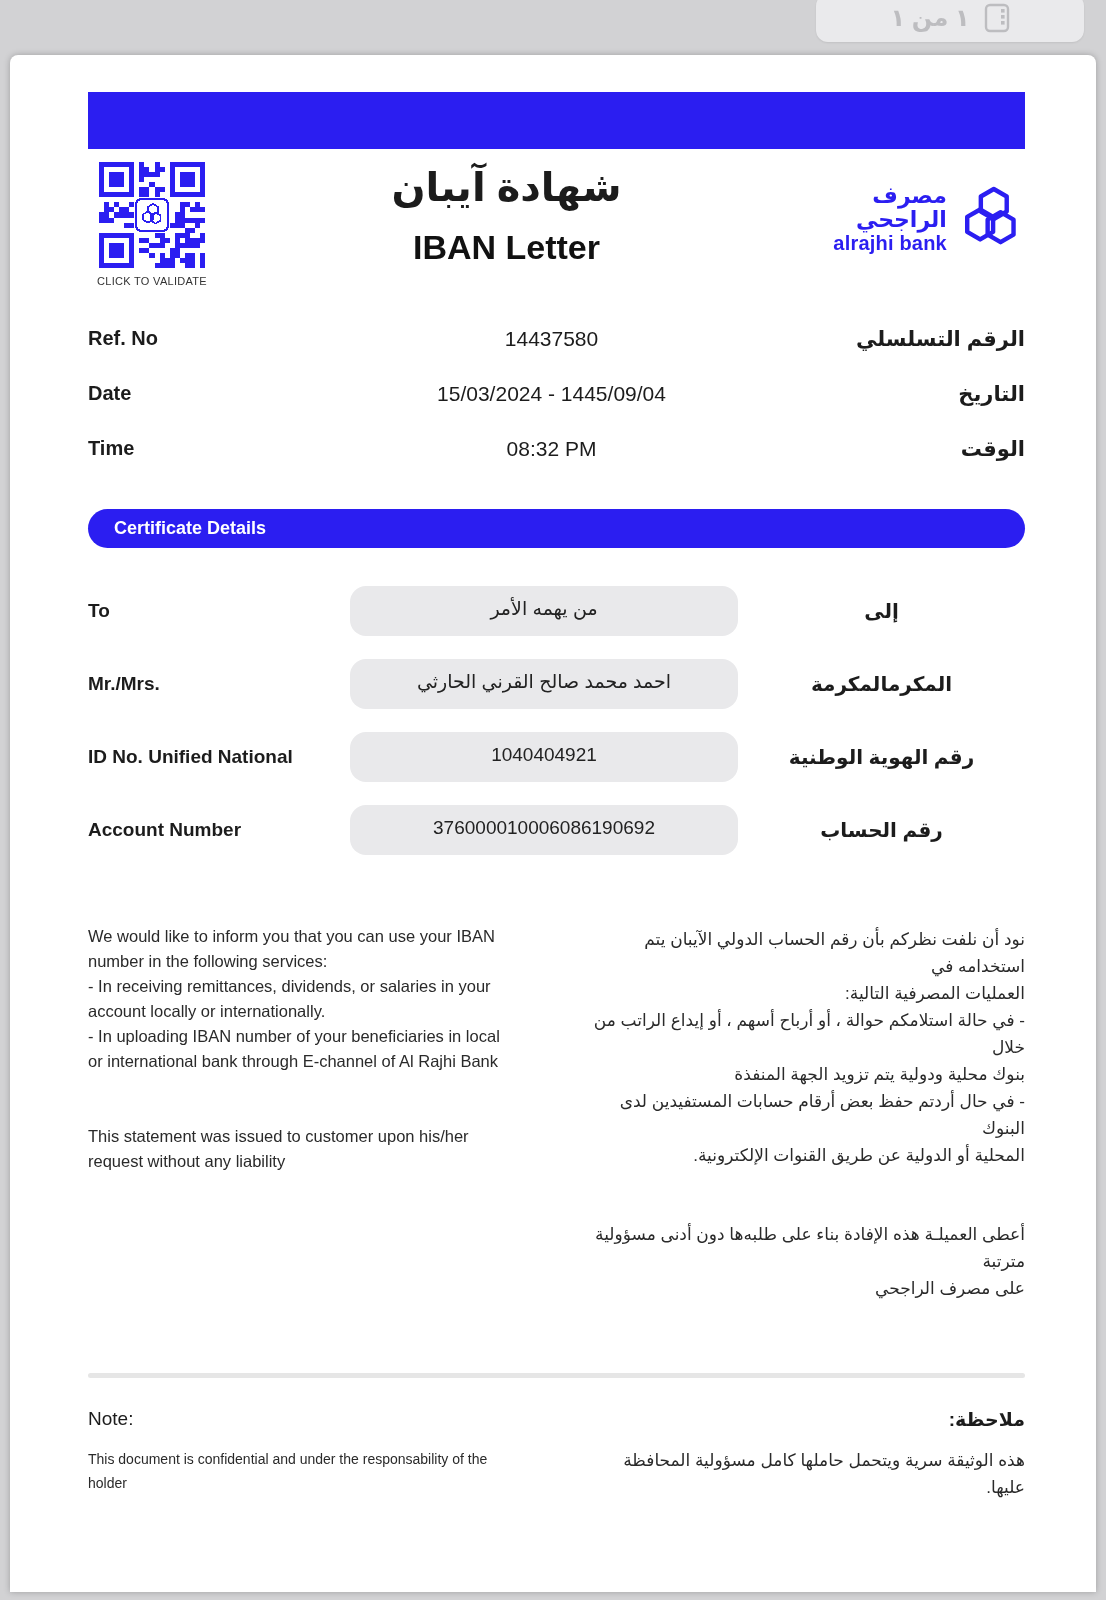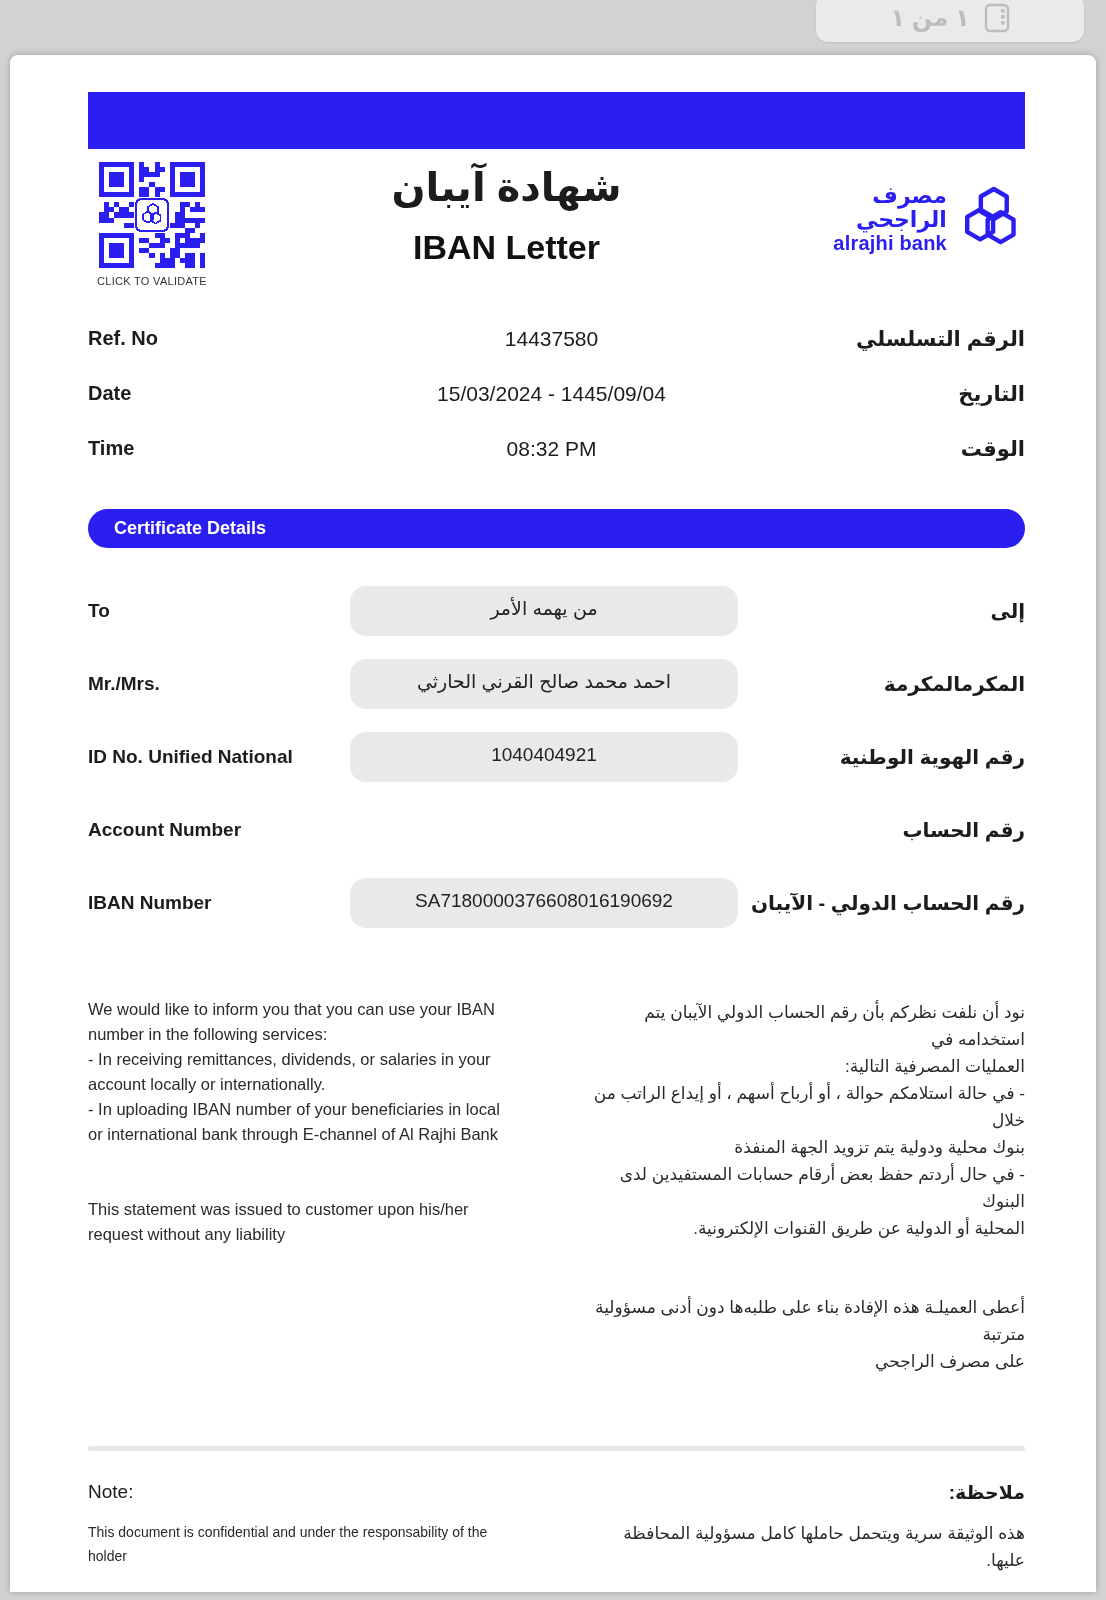--- a/index.html
+++ b/index.html
@@ -43,21 +43,21 @@
   .meta-right{width:250px;text-align:right;font-size:21px;font-weight:bold;direction:rtl}
 
   .section-pill{margin-top:33px;height:39px;border-radius:20px;background:var(--brand);color:#fff;
     font-size:18px;font-weight:bold;line-height:39px;padding-left:26px}
 
   .fields{margin-top:40px}
   .field-row{display:flex;align-items:center;height:46px;margin-bottom:27px}
   .field-left{width:262px;font-size:19px;font-weight:bold}
   .field-pill{width:388px;height:50px;border-radius:16px;background:var(--pill);text-align:center;
     line-height:46px;font-size:19px;color:#222}
-  .field-right{flex:1;text-align:right;font-size:20px;font-weight:bold;direction:rtl}
+  .field-right{flex:1;text-align:center;font-size:20px;font-weight:bold;direction:rtl}
 
   .info{margin-top:46px;display:flex;justify-content:space-between}
   .info-en{width:432px;font-size:16.5px;line-height:25px;color:#2a2a2a;white-space:pre-line}
   .info-ar{width:448px;font-size:17px;line-height:27px;color:#2a2a2a;direction:rtl;text-align:right;white-space:pre-line}
   .para2{margin-top:25px}
 
   .divider{margin-top:44px;height:5px;background:var(--divider);border-radius:3px}
 
   .note-head{margin-top:30px;display:flex;justify-content:space-between}
   .note-head .en{font-size:19px;font-weight:normal}
@@ -272,26 +272,22 @@
       <div class="field-pill" dir="rtl">احمد محمد صالح القرني الحارثي</div>
       <div class="field-right">المكرمالمكرمة</div>
     </div>
     <div class="field-row">
       <div class="field-left">ID No. Unified National</div>
       <div class="field-pill">1040404921</div>
       <div class="field-right">رقم الهوية الوطنية</div>
     </div>
     <div class="field-row">
       <div class="field-left">Account Number</div>
+      <div class="field-pill">376000010006086190692</div>
       <div class="field-right">رقم الحساب</div>
-    </div>
-    <div class="field-row">
-      <div class="field-left">IBAN Number</div>
-      <div class="field-pill">SA7180000376608016190692</div>
-      <div class="field-right">رقم الحساب الدولي - الآيبان</div>
     </div>
   </div>
 
   <div class="info">
     <div class="info-en">
       <div>We would like to inform you that you can use your IBAN
 number in the following services:
 - In receiving remittances, dividends, or salaries in your
 account locally or internationally.
 - In uploading IBAN number of your beneficiaries in local

